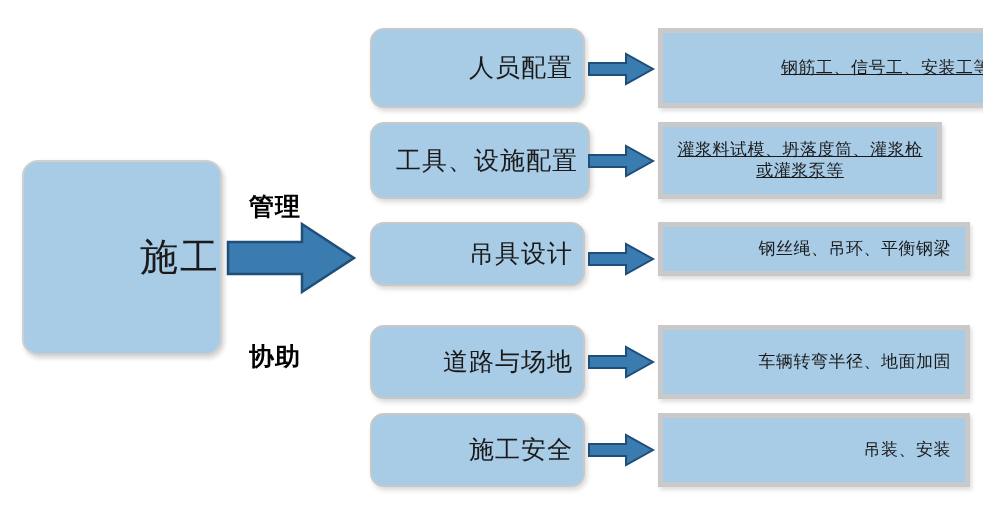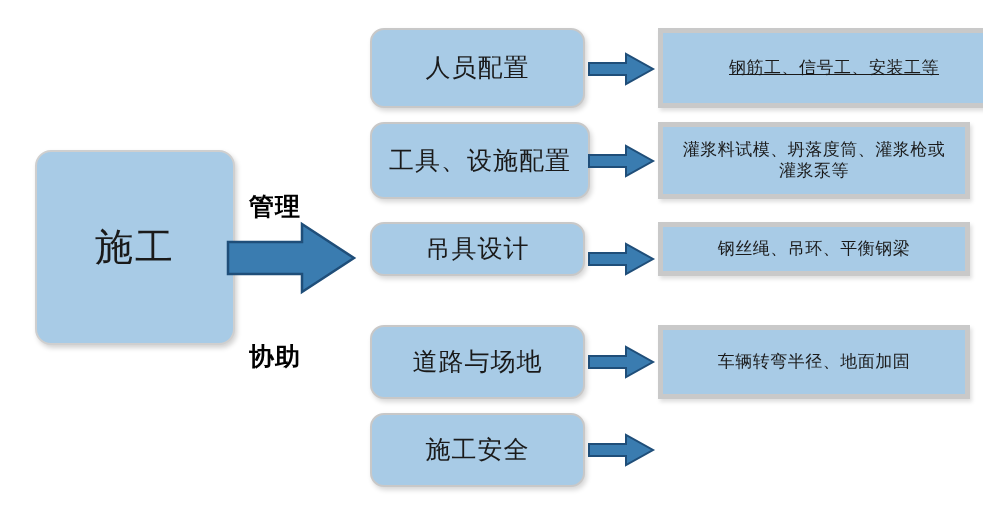--- a/index.html
+++ b/index.html
@@ -20,21 +20,21 @@
     width: 983px;
     height: 512px;
   }
 
   
   .node {
     position: absolute;
     box-sizing: border-box;
     display: flex;
     align-items: center;
-    justify-content: center;
+    justify-content: flex-end;
     text-align: center;
     color: #1a1a1a;
     line-height: 1.18;
     background: #a8cbe6;
   }
 
   
   .node.root {
     border-radius: 16px;
     border: 2px solid #cfcfcf;
@@ -94,21 +94,21 @@
       -1.5px 0 0 #ffffff, 1.5px 0 0 #ffffff,
        0 -1.5px 0 #ffffff, 0 1.5px 0 #ffffff;
     text-align: right;
   }
 </style>
 </head>
 <body>
 
 <div id="diagram">
 
-  <div class="node root" style="left:22px; top:150px; width:200px; height:195px;margin-left:13px;">
+  <div class="node root" style="left:22px; top:160px; width:200px; height:195px;">
     <span class="two-line">
       <span>施工</span>
     </span>
   </div>
 
   <div class="arrow" style="left:228px; top:222px; width:128px; height:72px;">
     <svg width="128" height="72" viewBox="0 0 128 72">
       <polygon points="0,20 74,20 74,2 126,36 74,70 74,52 0,52" fill="#3a7cb0" stroke="#1f4e79" stroke-width="2.5" stroke-linejoin="miter"></polygon>
     </svg>
   </div>
@@ -129,25 +129,25 @@
   </div>
 
   <div class="node mid" style="left:370px; top:122px; width:220px; height:77px;">
     <span>工具、设施配置</span>
   </div>
   <div class="arrow" style="left:589px; top:145px; width:65px; height:32px;">
     <svg width="65" height="32" viewBox="0 0 65 32">
       <polygon points="0,10 37,10 37,1 64,16 37,31 37,22 0,22" fill="#3a7cb0" stroke="#1f4e79" stroke-width="2" stroke-linejoin="miter"></polygon>
     </svg>
   </div>
-  <div class="node leaf" style="left:658px; top:122px; width:312px; height:77px;">
+  <div class="node leaf" style="left:658px; top:122px; width:284px; height:77px;text-decoration:underline;">
     <span>灌浆料试模、坍落度筒、灌浆枪或灌浆泵等</span>
   </div>
 
-  <div class="node mid" style="left:370px; top:222px; width:215px; height:54px;">
+  <div class="node mid" style="left:370px; top:222px; width:215px; height:64px;">
     <span>吊具设计</span>
   </div>
   <div class="arrow" style="left:589px; top:243px; width:65px; height:32px;">
     <svg width="65" height="32" viewBox="0 0 65 32">
       <polygon points="0,10 37,10 37,1 64,16 37,31 37,22 0,22" fill="#3a7cb0" stroke="#1f4e79" stroke-width="2" stroke-linejoin="miter"></polygon>
     </svg>
   </div>
   <div class="node leaf" style="left:658px; top:222px; width:312px; height:54px;">
     <span>钢丝绳、吊环、平衡钢梁</span>
   </div>
@@ -165,14 +165,17 @@
   </div>
 
   <div class="node leaf" style="left:658px; top:325px; width:312px; height:74px;">
     <span>车辆转弯半径、地面加固</span>
   </div>
   <div class="arrow" style="left:589px; top:434px; width:65px; height:32px;">
     <svg width="65" height="32" viewBox="0 0 65 32">
       <polygon points="0,10 37,10 37,1 64,16 37,31 37,22 0,22" fill="#3a7cb0" stroke="#1f4e79" stroke-width="2" stroke-linejoin="miter"></polygon>
     </svg>
   </div>
+  <div class="node leaf" style="left:658px; top:413px; width:312px; height:74px;">
+    <span>吊装、安装</span>
+  </div>
 
 </div>
 
 </body></html>

